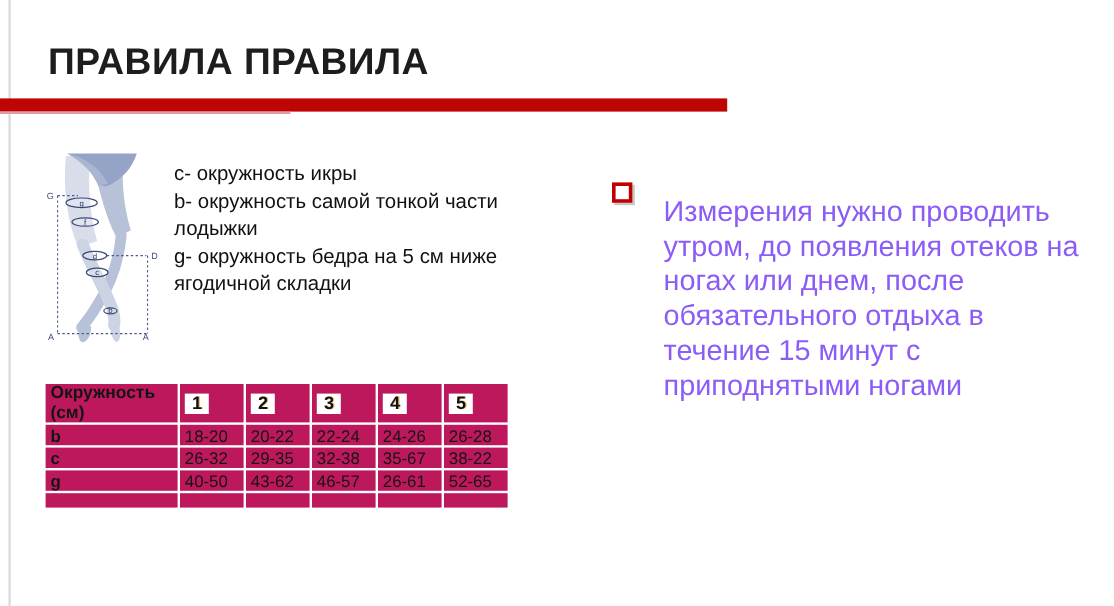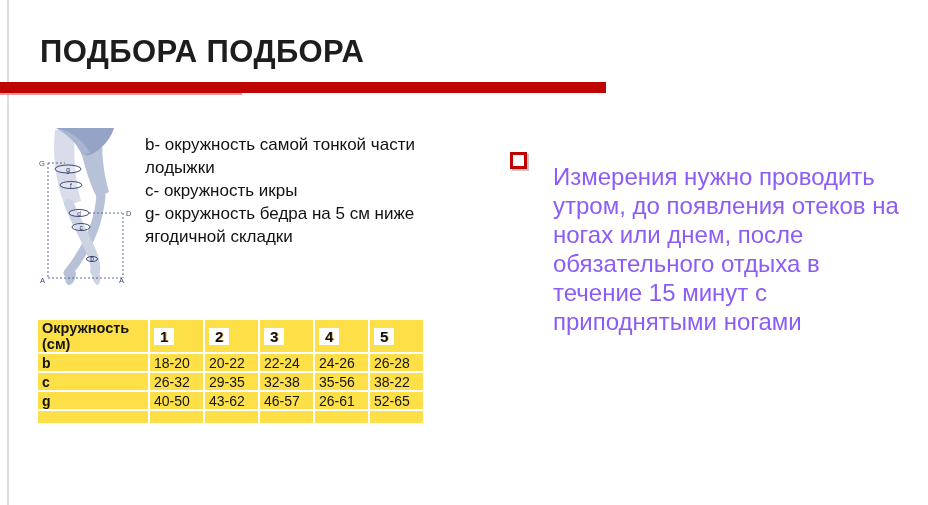--- a/index.html
+++ b/index.html
@@ -30,41 +30,41 @@
     position:absolute; left:0; top:6px; width:11px; height:11px;
     border:3px solid #c00000; background:#ffffff;
     box-shadow:2px 2px 0 rgba(130,130,130,0.45);
   }
 
   table.size-table {
     position:absolute; left:36px; top:318px;
     border-collapse:separate; border-spacing:2px;
   }
   table.size-table td {
-    background:#fde047; padding:0 4px; font-size:14px; color:#141414;
+    background:#be185d; padding:0 4px; font-size:14px; color:#141414;
     vertical-align:middle; white-space:nowrap;
   }
   table.size-table td.lbl { font-weight:bold; white-space:normal; line-height:16px; }
   tr.r-head td { height:18px; }
   tr.r-head td.lbl { font-size:14.5px; }
   .chip {
     display:inline-block; background:#ffffff; padding:0 6px;
     font-weight:bold; font-size:15px; color:#111;
     text-shadow:1px 0 0 rgba(220,140,20,0.55);
   }
   tr.r-std td { height:17px; }
   tr.r-spacer td { height:12px; }
   tr.r-tall td { height:36px; }
 </style>
 </head>
 <body>
 
 <div class="edge-line"></div>
 
-<h1 class="title">ПОДБОРА ПОДБОРА</h1>
+<h1 class="title">ПРАВИЛА ПРАВИЛА</h1>
 <div class="accent-bar"></div>
 <div class="accent-bar-sub"></div>
 
 <svg class="figure-svg" width="112" height="166" viewBox="0 0 112 166">
 
   <g>
     <path d="M42,4 C46,28 52,52 62,72 L74,66 C68,46 66,24 68,4 Z" fill="#b7c1d7"></path>
     <path d="M66,70 C64,92 57,112 45,130 C41,137 36,143 33,147" stroke="#b7c1d7" stroke-width="9" fill="none" stroke-linecap="round"></path>
     <path d="M33,143 C30,150 29,156 33,159 C37,160 41,154 41,146 Z" fill="#b7c1d7"></path>
     <path d="M20,4 C17,30 21,58 30,80 L46,75 C40,54 38,28 40,4 Z" fill="#d8dde9"></path>
@@ -99,22 +99,22 @@
   <g font-family="Liberation Sans, sans-serif" font-size="6.5" fill="#1e2b57" text-anchor="middle">
     <text x="33" y="45.5">g</text>
     <text x="36" y="61.5">f</text>
     <text x="44" y="89.5">d</text>
     <text x="46" y="103.5">c</text>
     <text x="57" y="135">b</text>
   </g>
 </svg>
 
 <div class="desc">
+  <div>c- окружность икры</div>
   <div>b- окружность самой тонкой части лодыжки</div>
-  <div>c- окружность икры</div>
   <div>g- окружность бедра на 5 см ниже ягодичной складки</div>
 </div>
 
 <div class="note">
   <span class="note-bullet"></span>
   <p>Измерения нужно проводить утром, до появления отеков на ногах или днем, после обязательного отдыха в течение 15 минут с приподнятыми ногами</p>
 </div>
 
 <table class="size-table">
   <colgroup>
@@ -140,21 +140,21 @@
     <td>20-22</td>
     <td>22-24</td>
     <td>24-26</td>
     <td>26-28</td>
   </tr>
   <tr class="r-std">
     <td class="lbl">c</td>
     <td>26-32</td>
     <td>29-35</td>
     <td>32-38</td>
-    <td>35-56</td>
+    <td>35-67</td>
     <td>38-22</td>
   </tr>
   <tr class="r-std">
     <td class="lbl">g</td>
     <td>40-50</td>
     <td>43-62</td>
     <td>46-57</td>
     <td>26-61</td>
     <td>52-65</td>
   </tr>

